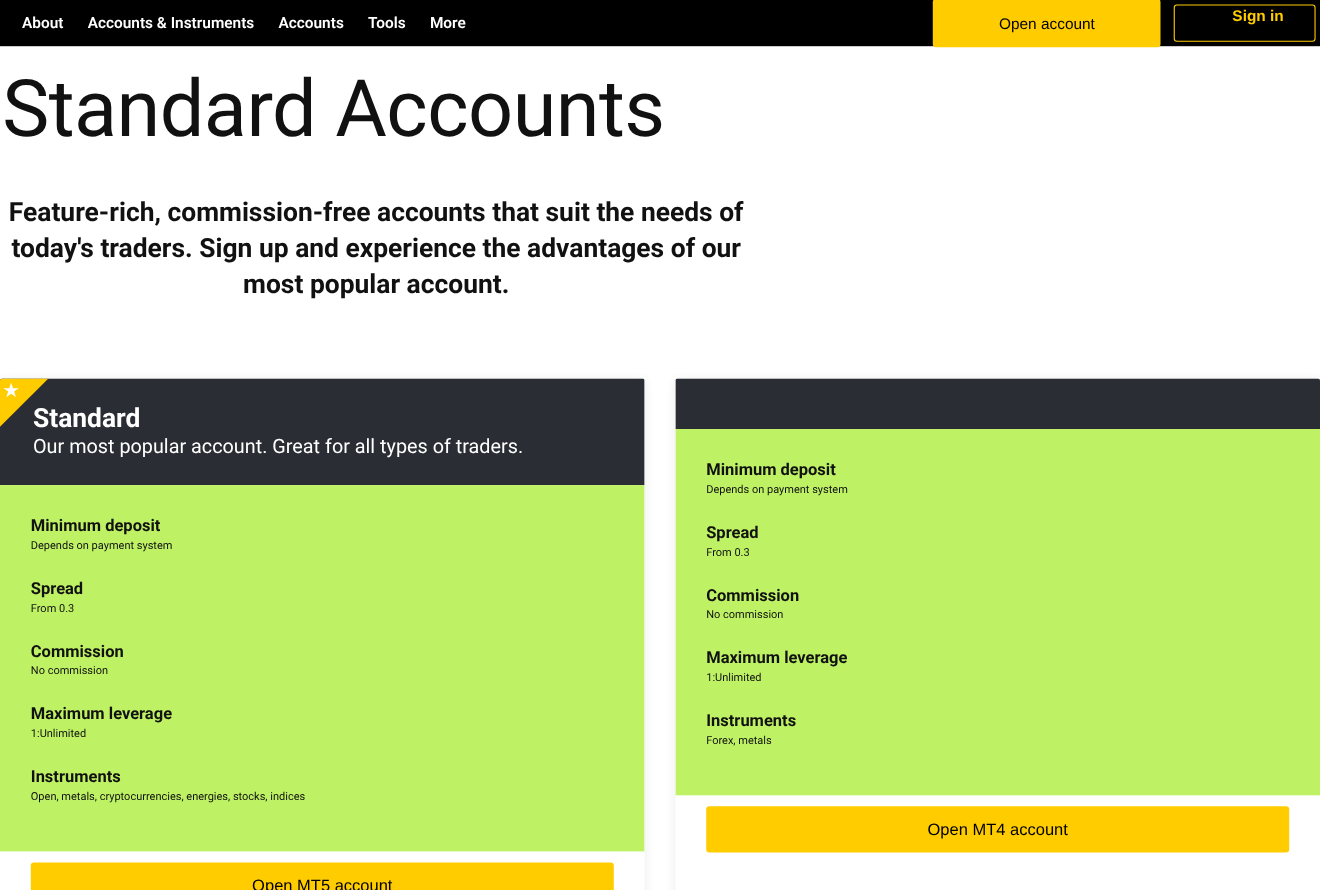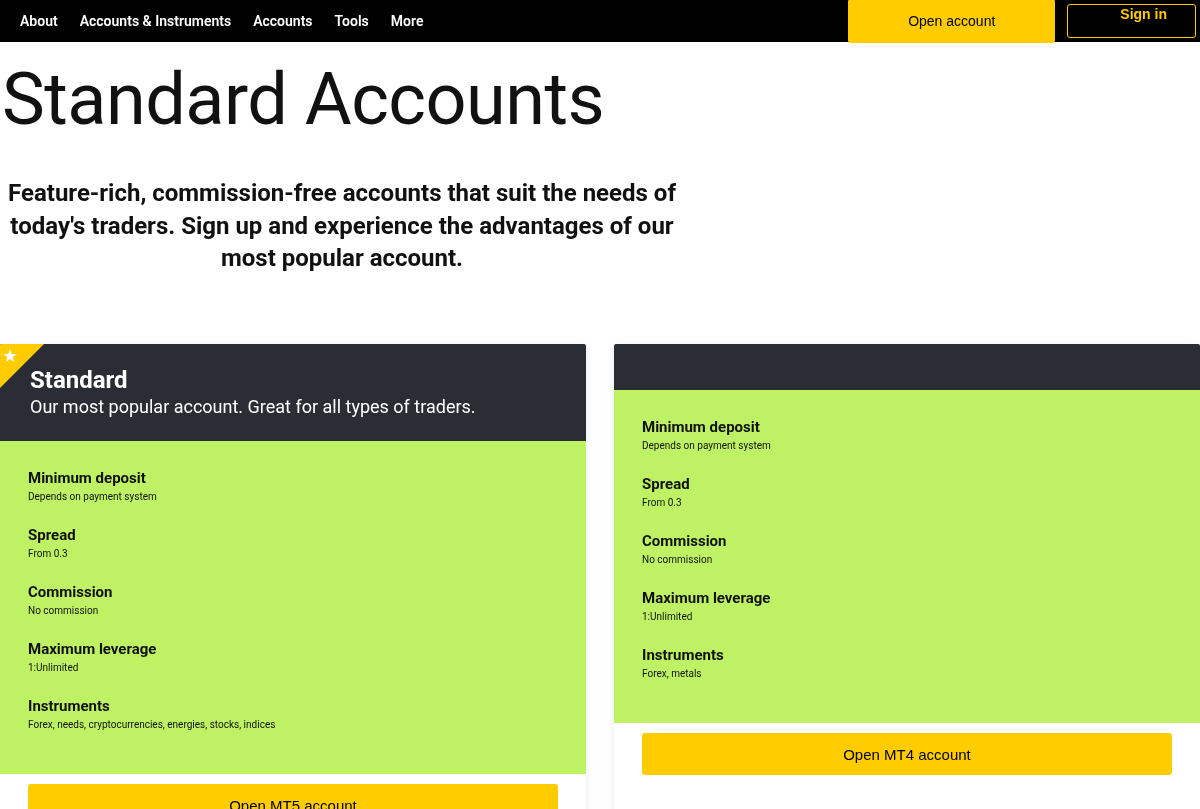--- a/index.html
+++ b/index.html
@@ -171,21 +171,21 @@
       <div class="spec">
         <div class="spec-label">Commission</div>
         <div class="spec-value">No commission</div>
       </div>
       <div class="spec">
         <div class="spec-label">Maximum leverage</div>
         <div class="spec-value">1:Unlimited</div>
       </div>
       <div class="spec">
         <div class="spec-label">Instruments</div>
-        <div class="spec-value">Forex, needs, cryptocurrencies, energies, stocks, indices</div>
+        <div class="spec-value">Open, metals, cryptocurrencies, energies, stocks, indices</div>
       </div>
     </div>
     <button class="card-cta">Open MT5 account</button>
   </div>
 
   <div class="card">
     <div class="card-header">
     </div>
     <div class="card-body">
       <div class="spec">

